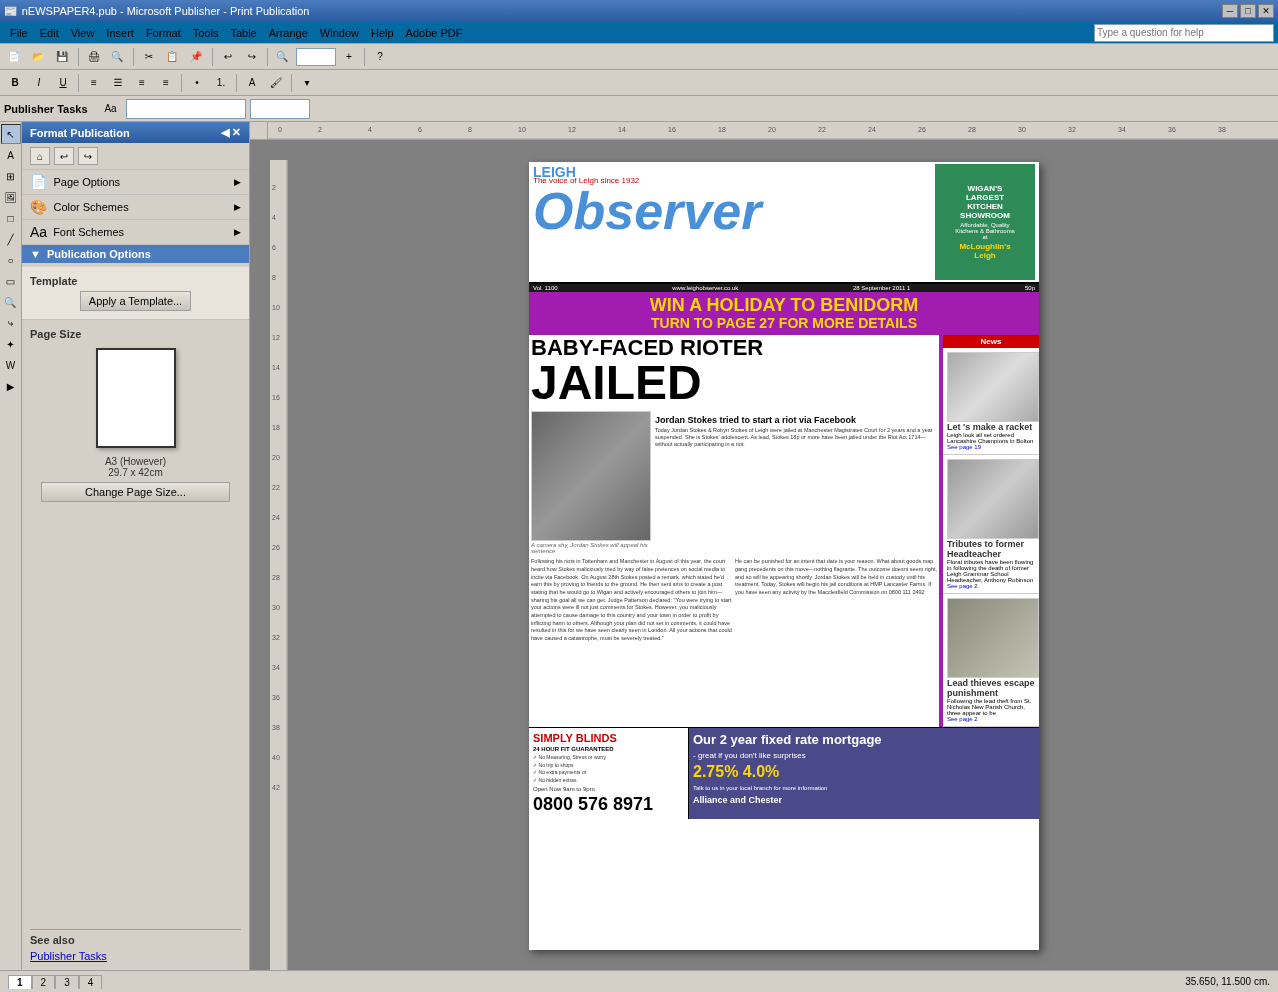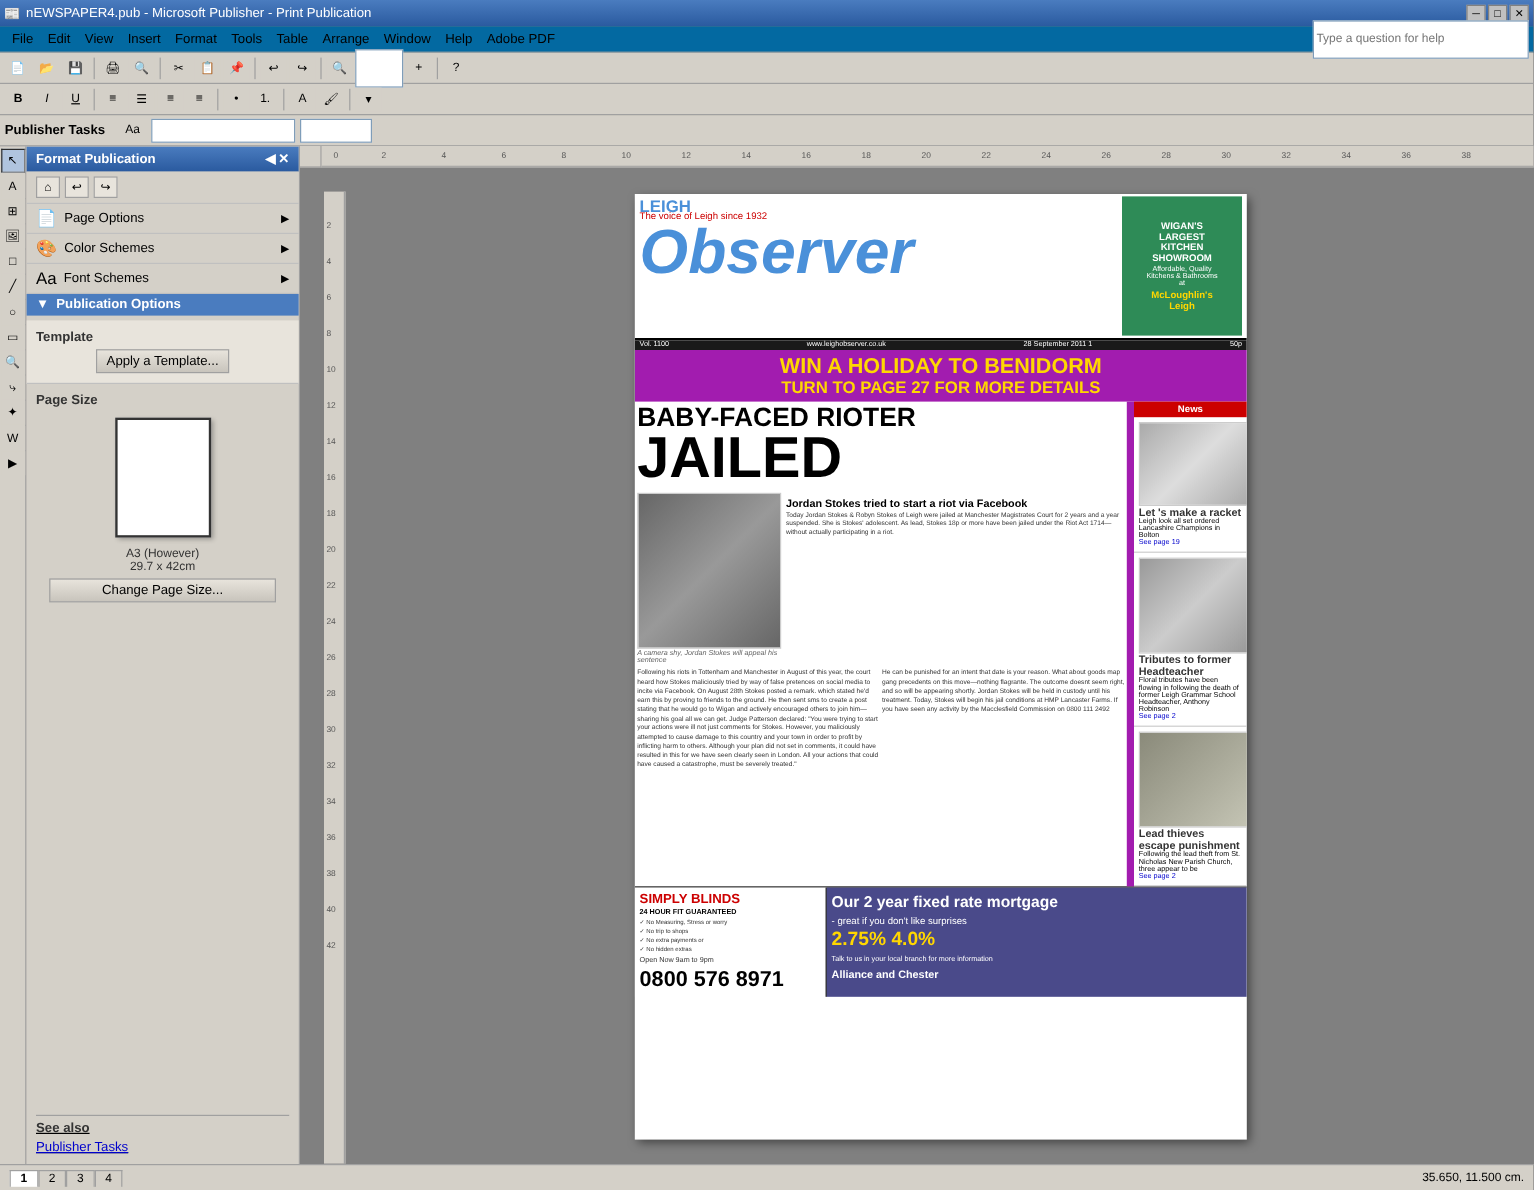--- a/index.html
+++ b/index.html
@@ -57,21 +57,21 @@
     .toolbar-btn {
       width: 22px; height: 20px;
       background: #d4d0c8;
       border: 1px solid transparent;
       display: flex; align-items: center; justify-content: center;
       font-size: 10px;
       cursor: pointer;
     }
     .toolbar-separator { width: 1px; height: 18px; background: #a0a0a0; margin: 0 2px; }
     .toolbar-input {
-      height: 32px;
+      height: 18px;
       border: 1px solid #7f9db9;
       background: white;
       padding: 0 2px;
       font-size: 10px;
     }
 
     
     .tasks-bar {
       background: #d4d0c8;
       height: 26px;
@@ -222,21 +222,20 @@
       cursor: pointer;
       display: block;
       margin: 4px auto;
       width: 90%;
     }
 
     
     .see-also {
       padding: 8px;
       margin-top: auto;
-      text-decoration: underline;
     }
     .see-also-title {
       font-size: 11px;
       font-weight: bold;
       color: #333;
       border-top: 1px solid #a0a0a0;
       padding-top: 4px;
       margin-bottom: 4px;
     }
     .see-also-link {
@@ -372,21 +371,21 @@
 
     .np-main {
       display: flex;
     }
     .np-main-left {
       flex: 1;
       padding: 2px;
     }
     .np-main-right {
       width: 100px;
-      border-left: 6px solid #a21caf;
+      border-left: 4px solid #a21caf;
     }
 
     .np-headline {
       font-size: 24px;
       font-weight: 900;
       text-transform: uppercase;
       color: #000;
       line-height: 1;
     }
     .np-jailed {

